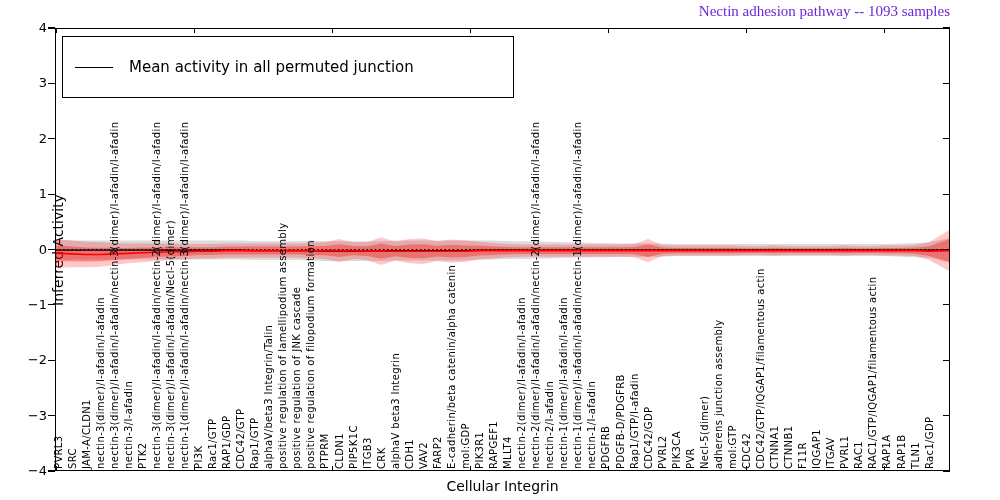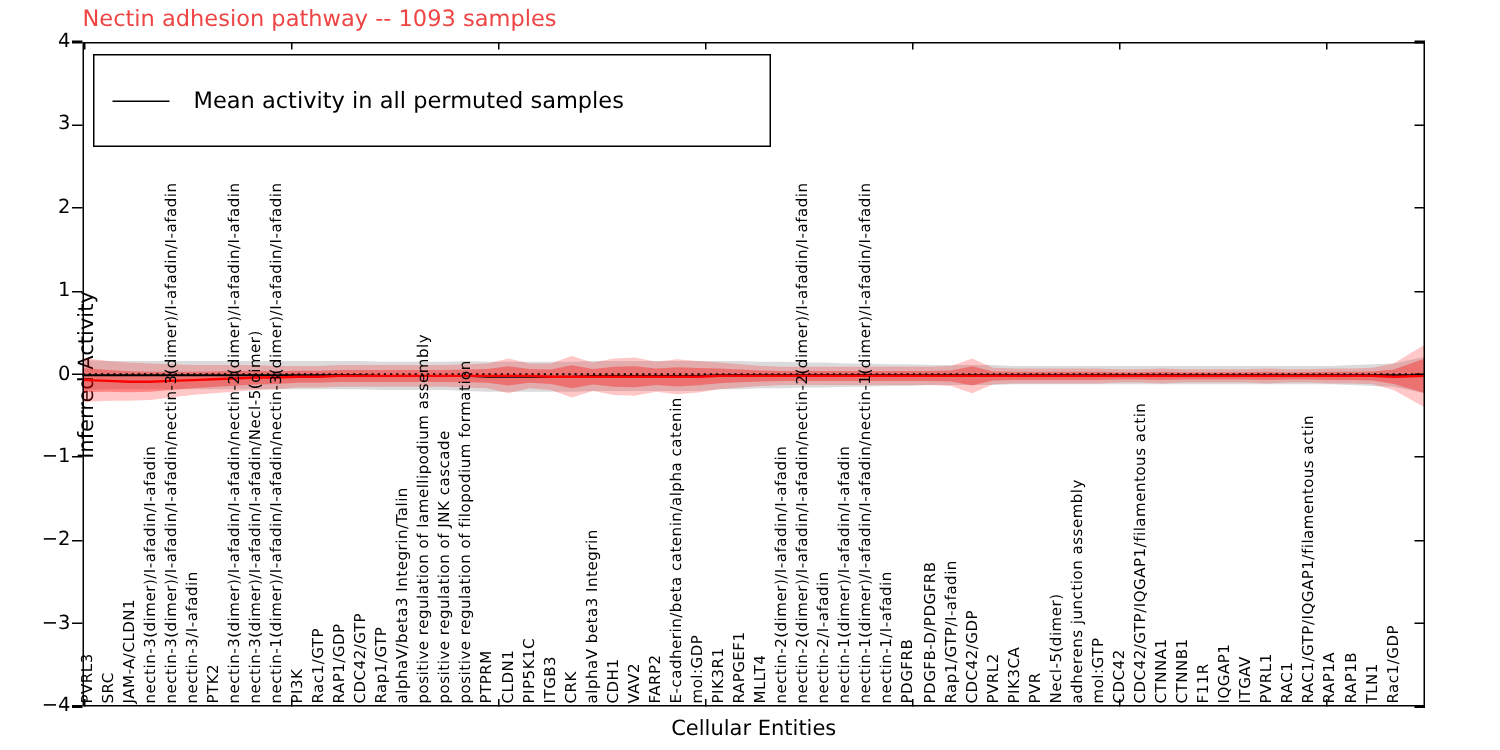--- a/index.html
+++ b/index.html
@@ -1,21 +1,21 @@
 <!DOCTYPE html>
 <html><head>
 <meta charset="utf-8">
 <style>
   html,body{margin:0;padding:0;background:#ffffff;}
   #figure{
     position:relative;width:1000px;height:500px;background:#ffffff;
     font-family:"DejaVu Sans","Liberation Sans",sans-serif;overflow:hidden;
   }
-  #title{position:absolute;left:55px;width:895px;top:3px;text-align:left;
-    font-size:15px;color:#ef4444;}
+  #title{position:absolute;left:55px;width:895px;top:3px;text-align:right;
+    font-size:15px;color:#6d28d9;font-family:Liberation Serif, serif;}
   #ylabel{position:absolute;left:-42px;top:242px;width:200px;text-align:center;
     font-size:14px;color:#000;transform:rotate(-90deg);transform-origin:center;}
   #xlabel{position:absolute;left:55px;width:895px;top:478px;text-align:center;
     font-size:14px;color:#000;}
   #plot-frame{position:absolute;left:55px;top:28px;width:895px;height:443px;
     border:1px solid #000;box-sizing:border-box;z-index:6;pointer-events:none;}
   #plot-svg{position:absolute;left:0;top:0;z-index:2;}
   #xticklabels{position:absolute;left:0;top:0;z-index:3;}
   .xlab{position:absolute;font-size:10px;letter-spacing:0.35px;line-height:10px;
     white-space:nowrap;color:#000;transform:rotate(-90deg);transform-origin:0 0;}
@@ -27,21 +27,21 @@
   .legend-row{display:flex;align-items:center;height:26px;}
   .legend-line{width:38px;height:0;border-top:1.7px solid #000;margin-left:12px;margin-right:16px;}
   .legend-text{font-size:15px;color:#000;white-space:nowrap;}
 </style>
 </head>
 <body>
 
 <div id="figure">
   <div id="title">Nectin adhesion pathway -- 1093 samples</div>
   <div id="ylabel">Inferred Activity</div>
-  <div id="xlabel">Cellular Entities</div>
+  <div id="xlabel">Cellular Integrin</div>
 
   <svg id="plot-svg" width="1000" height="500">
       <polygon points="55,240.1 58,240.1 72.05,240.6 86.1,240.6 100.15,240.6 114.2,240.6 128.25,240.6 142.3,240.6 156.35000000000002,240.6 170.4,240.6 184.45,240.6 198.5,240.6 212.55,240.6 226.60000000000002,240.6 240.65,240.6 254.70000000000002,241.2 268.75,241.2 282.8,241.2 296.85,241.2 310.9,240.6 324.95,241.2 339,241.2 353.05,241.2 367.1,241.2 381.15000000000003,241.2 395.20000000000005,240.6 409.25,240.6 423.3,240.6 437.35,240.6 451.40000000000003,240.6 465.45000000000005,240.6 479.5,240.6 493.55,240.6 507.6,241.2 521.6500000000001,241.2 535.7,241.7 549.75,241.7 563.8,242.3 577.85,242.3 591.9,242.9 605.95,242.9 620,243.4 634.0500000000001,243.4 648.1,243.4 662.15,243.4 676.2,244.0 690.25,244.0 704.3000000000001,244.0 718.35,244.0 732.4000000000001,244.0 746.45,244.0 760.5,244.0 774.5500000000001,244.0 788.6,244.0 802.6500000000001,244.0 816.7,244.0 830.75,244.0 844.8000000000001,244.0 858.85,244.0 872.9000000000001,244.0 886.95,244.0 901,243.4 915.0500000000001,242.9 929.1,242.3 950,237.9 950,262.2 929.1,257.8 915.0500000000001,257.3 901,256.7 886.95,256.1 872.9000000000001,256.1 858.85,256.1 844.8000000000001,256.1 830.75,256.1 816.7,256.1 802.6500000000001,256.1 788.6,256.1 774.5500000000001,256.1 760.5,256.1 746.45,256.1 732.4000000000001,256.1 718.35,256.1 704.3000000000001,256.1 690.25,256.1 676.2,256.1 662.15,256.7 648.1,256.7 634.0500000000001,256.7 620,256.7 605.95,257.3 591.9,257.3 577.85,257.8 563.8,257.8 549.75,258.4 535.7,258.4 521.6500000000001,258.9 507.6,258.9 493.55,259.5 479.5,259.5 465.45000000000005,260.6 451.40000000000003,260.6 437.35,260.6 423.3,260.6 409.25,260.6 395.20000000000005,260.6 381.15000000000003,261.1 367.1,261.1 353.05,261.1 339,261.1 324.95,261.1 310.9,260.6 296.85,260.0 282.8,260.0 268.75,260.0 254.70000000000002,260.0 240.65,259.5 226.60000000000002,259.5 212.55,259.5 198.5,259.5 184.45,259.5 170.4,259.5 156.35000000000002,259.5 142.3,259.5 128.25,259.5 114.2,259.5 100.15,259.5 86.1,259.5 72.05,259.5 58,260.0 55,260.0" fill="rgba(0,0,0,0.14)" stroke="none"></polygon>
       <polygon points="55,239.0 58,239.0 72.05,240.6 86.1,241.7 100.15,242.3 114.2,242.9 128.25,243.4 142.3,243.4 156.35000000000002,243.4 170.4,243.4 184.45,244.0 198.5,244.0 212.55,244.0 226.60000000000002,243.4 240.65,243.4 254.70000000000002,243.4 268.75,243.4 282.8,243.4 296.85,243.4 310.9,242.9 324.95,242.3 339,239.0 353.05,242.3 367.1,242.3 381.15000000000003,237.3 395.20000000000005,241.7 409.25,239.0 423.3,238.4 437.35,241.2 451.40000000000003,239.5 465.45000000000005,240.6 479.5,241.7 493.55,242.9 507.6,244.0 521.6500000000001,244.5 535.7,244.5 549.75,244.5 563.8,244.5 577.85,244.5 591.9,244.5 605.95,244.5 620,244.5 634.0500000000001,244.0 648.1,239.0 662.15,245.1 676.2,245.6 690.25,245.6 704.3000000000001,245.6 718.35,245.6 732.4000000000001,245.6 746.45,246.2 760.5,246.2 774.5500000000001,245.6 788.6,246.2 802.6500000000001,246.2 816.7,246.2 830.75,246.2 844.8000000000001,245.6 858.85,246.2 872.9000000000001,246.2 886.95,245.6 901,245.6 915.0500000000001,245.1 929.1,242.3 950,229.6 950,271.6 929.1,260.0 915.0500000000001,256.1 901,255.6 886.95,255.6 872.9000000000001,255.0 858.85,255.0 844.8000000000001,255.6 830.75,255.0 816.7,255.0 802.6500000000001,255.0 788.6,255.0 774.5500000000001,255.6 760.5,255.0 746.45,255.0 732.4000000000001,255.6 718.35,255.6 704.3000000000001,255.6 690.25,255.6 676.2,255.6 662.15,256.1 648.1,262.2 634.0500000000001,257.3 620,256.7 605.95,256.7 591.9,256.7 577.85,256.7 563.8,256.7 549.75,256.7 535.7,256.7 521.6500000000001,256.7 507.6,257.3 493.55,258.4 479.5,259.5 465.45000000000005,261.7 451.40000000000003,262.8 437.35,261.1 423.3,263.9 409.25,263.3 395.20000000000005,260.6 381.15000000000003,265.0 367.1,260.0 353.05,258.9 339,262.2 324.95,258.9 310.9,258.4 296.85,257.8 282.8,257.8 268.75,257.8 254.70000000000002,257.8 240.65,257.8 226.60000000000002,257.8 212.55,258.4 198.5,258.4 184.45,259.5 170.4,260.0 156.35000000000002,261.1 142.3,262.2 128.25,263.3 114.2,265.0 100.15,266.7 86.1,267.2 72.05,267.2 58,267.8 55,267.8" fill="rgba(255,0,0,0.22)" stroke="none"></polygon>
       <polygon points="55,245.5 58,245.5 72.05,246.6 86.1,247.5 100.15,247.8 114.2,247.8 128.25,247.9 142.3,247.6 156.35000000000002,247.4 170.4,247.1 184.45,247.5 198.5,247.2 212.55,247.2 226.60000000000002,246.6 240.65,246.6 254.70000000000002,246.6 268.75,246.6 282.8,246.6 296.85,246.6 310.9,246.3 324.95,246.0 339,244.2 353.05,246.0 367.1,246.3 381.15000000000003,243.5 395.20000000000005,246.0 409.25,244.5 423.3,244.2 437.35,245.7 451.40000000000003,244.8 465.45000000000005,245.4 479.5,245.7 493.55,246.3 507.6,247.0 521.6500000000001,247.3 535.7,247.3 549.75,247.3 563.8,247.3 577.85,247.3 591.9,247.3 605.95,247.3 620,247.3 634.0500000000001,247.0 648.1,244.2 662.15,247.6 676.2,247.9 690.25,247.9 704.3000000000001,247.9 718.35,247.9 732.4000000000001,247.9 746.45,248.2 760.5,248.2 774.5500000000001,247.9 788.6,248.2 802.6500000000001,248.2 816.7,248.2 830.75,248.2 844.8000000000001,247.9 858.85,248.2 872.9000000000001,248.2 886.95,247.9 901,247.9 915.0500000000001,247.6 929.1,246.3 950,239.0 950,262.2 929.1,256.0 915.0500000000001,253.7 901,253.3 886.95,253.3 872.9000000000001,253.0 858.85,253.0 844.8000000000001,253.3 830.75,253.0 816.7,253.0 802.6500000000001,253.0 788.6,253.0 774.5500000000001,253.3 760.5,253.0 746.45,253.0 732.4000000000001,253.3 718.35,253.3 704.3000000000001,253.3 690.25,253.3 676.2,253.3 662.15,253.7 648.1,257.0 634.0500000000001,254.3 620,254.0 605.95,254.0 591.9,254.0 577.85,254.0 563.8,254.0 549.75,254.0 535.7,254.0 521.6500000000001,254.0 507.6,254.3 493.55,254.9 479.5,255.5 465.45000000000005,256.9 451.40000000000003,257.6 437.35,256.6 423.3,258.2 409.25,257.9 395.20000000000005,256.3 381.15000000000003,258.8 367.1,256.0 353.05,255.2 339,257.0 324.95,255.2 310.9,254.9 296.85,254.6 282.8,254.6 268.75,254.6 254.70000000000002,254.6 240.65,254.6 226.60000000000002,254.6 212.55,255.1 198.5,255.1 184.45,256.0 170.4,256.3 156.35000000000002,257.1 142.3,258.0 128.25,258.9 114.2,260.0 100.15,261.2 86.1,261.5 72.05,261.2 58,261.3 55,261.3" fill="rgba(255,0,0,0.33)" stroke="none"></polygon>
       <line x1="55" y1="249.5" x2="950" y2="249.5" stroke="#000000" stroke-width="1.2" stroke-dasharray="1.5,2.6"></line>
       <polyline points="55,250.1 58,250.1 72.05,250.1 86.1,250.1 100.15,250.1 114.2,250.1 128.25,250.1 142.3,250.1 156.35000000000002,250.1 170.4,250.1 184.45,250.1 198.5,250.1 212.55,250.1 226.60000000000002,250.1 240.65,250.1 254.70000000000002,250.6 268.75,250.6 282.8,250.6 296.85,250.6 310.9,250.6 324.95,251.2 339,251.2 353.05,251.2 367.1,251.2 381.15000000000003,251.2 395.20000000000005,250.6 409.25,250.6 423.3,250.6 437.35,250.6 451.40000000000003,250.6 465.45000000000005,250.6 479.5,250.1 493.55,250.1 507.6,250.1 521.6500000000001,250.1 535.7,250.1 549.75,250.1 563.8,250.1 577.85,250.1 591.9,250.1 605.95,250.1 620,250.1 634.0500000000001,250.1 648.1,250.1 662.15,250.1 676.2,250.1 690.25,250.1 704.3000000000001,250.1 718.35,250.1 732.4000000000001,250.1 746.45,250.1 760.5,250.1 774.5500000000001,250.1 788.6,250.1 802.6500000000001,250.1 816.7,250.1 830.75,250.1 844.8000000000001,250.1 858.85,250.1 872.9000000000001,250.1 886.95,250.1 901,250.1 915.0500000000001,250.1 929.1,250.1 950,250.1" fill="none" stroke="#000000" stroke-width="1.3"></polyline>
       <polyline points="55,253.4 58,253.4 72.05,253.9 86.1,254.5 100.15,254.5 114.2,253.9 128.25,253.4 142.3,252.8 156.35000000000002,252.3 170.4,251.7 184.45,251.7 198.5,251.2 212.55,251.2 226.60000000000002,250.6 240.65,250.6 254.70000000000002,250.6 268.75,250.6 282.8,250.6 296.85,250.6 310.9,250.6 324.95,250.6 339,250.6 353.05,250.6 367.1,251.2 381.15000000000003,251.2 395.20000000000005,251.2 409.25,251.2 423.3,251.2 437.35,251.2 451.40000000000003,251.2 465.45000000000005,251.2 479.5,250.6 493.55,250.6 507.6,250.6 521.6500000000001,250.6 535.7,250.6 549.75,250.6 563.8,250.6 577.85,250.6 591.9,250.6 605.95,250.6 620,250.6 634.0500000000001,250.6 648.1,250.6 662.15,250.6 676.2,250.6 690.25,250.6 704.3000000000001,250.6 718.35,250.6 732.4000000000001,250.6 746.45,250.6 760.5,250.6 774.5500000000001,250.6 788.6,250.6 802.6500000000001,250.6 816.7,250.6 830.75,250.6 844.8000000000001,250.6 858.85,250.6 872.9000000000001,250.6 886.95,250.6 901,250.6 915.0500000000001,250.6 929.1,251.2 950,250.6" fill="none" stroke="#ff0000" stroke-width="1.6"></polyline>
     </svg>
 
@@ -154,16 +154,16 @@
       <div class="tick" style="left: 746px; top: 466px; width: 1.2px; height: 5px;"></div>
       <div class="tick" style="left: 884px; top: 28px; width: 1.2px; height: 5px;"></div>
       <div class="tick" style="left: 884px; top: 466px; width: 1.2px; height: 5px;"></div>
     </div>
 
   <div id="plot-frame"></div>
 
   <div id="legend">
     <div class="legend-row">
       <span class="legend-line"></span>
-      <span class="legend-text">Mean activity in all permuted samples</span>
+      <span class="legend-text">Mean activity in all permuted junction</span>
     </div>
   </div>
 </div>
 
 </body></html>

